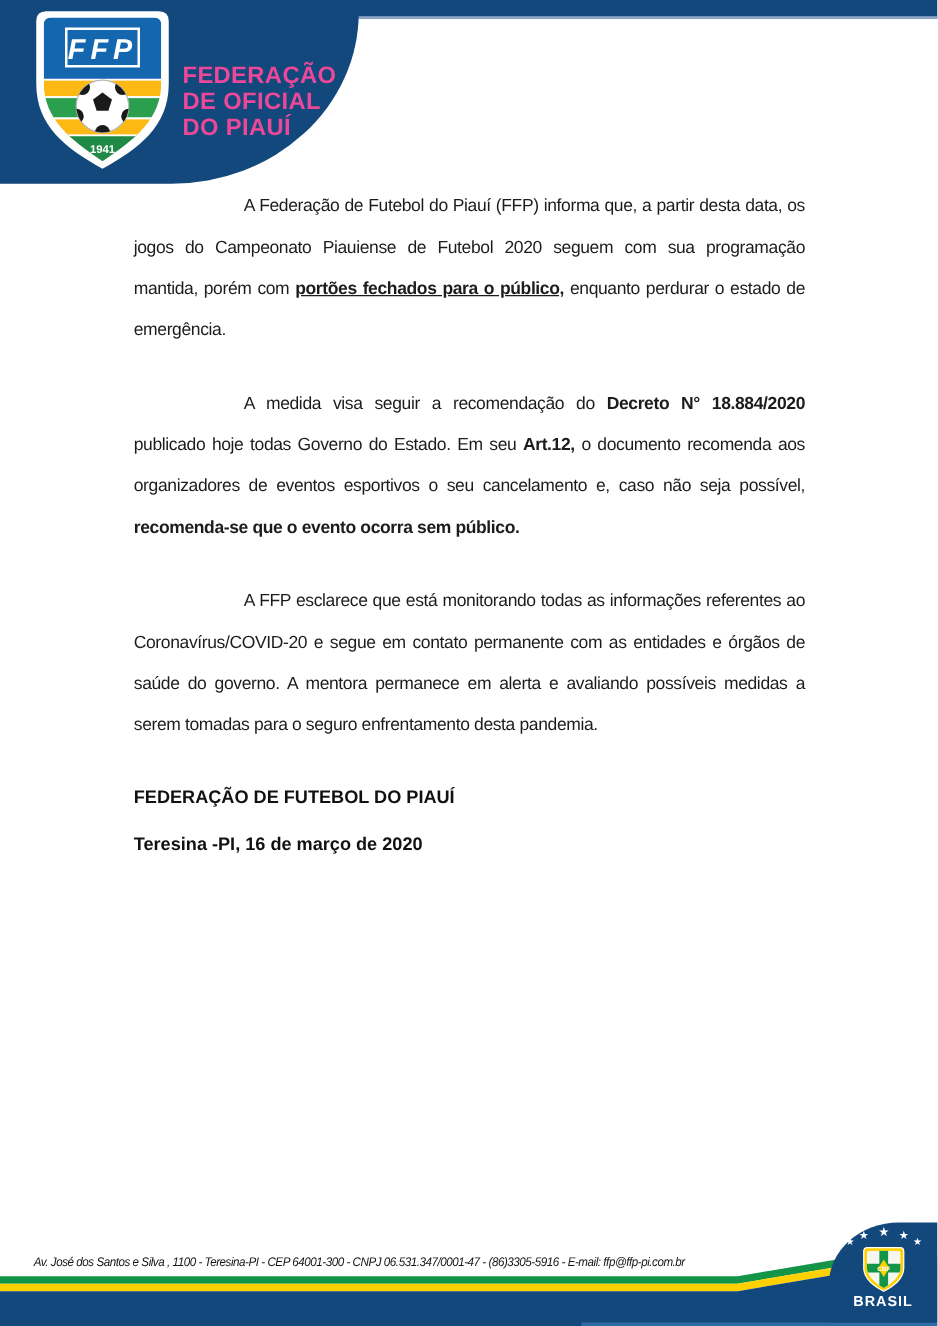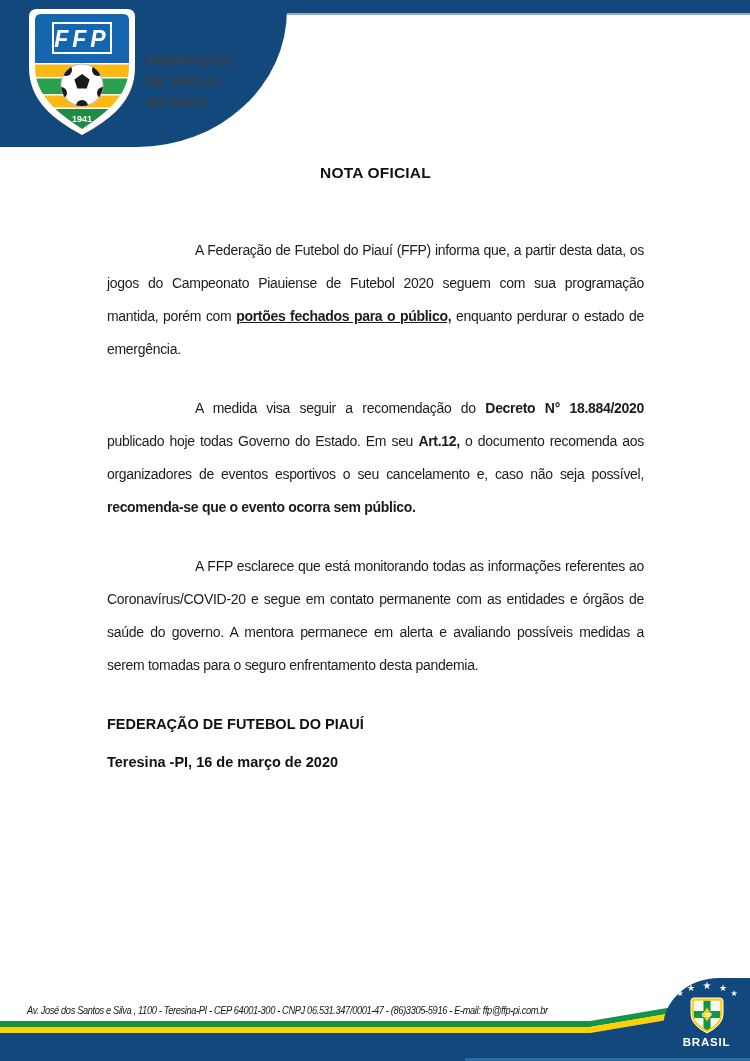--- a/index.html
+++ b/index.html
@@ -5,21 +5,21 @@
   html,body{margin:0;padding:0;}
   body{
     width:750px;height:1061px;position:relative;background:#fff;overflow:hidden;
     font-family:"Liberation Sans", sans-serif;
   }
   
   .header{position:relative;height:148px;}
   .top-strip{position:absolute;top:0;left:0;width:750px;height:13px;background:#13487D;border-bottom:2px solid #94AAC7;}
   .header-blob{position:absolute;top:0;left:0;width:287px;height:147px;background:#13487D;border-bottom-right-radius:150px 137px;}
   .crest{position:absolute;top:8px;left:28px;width:108px;height:128px;}
-  .org-name{position:absolute;top:50px;left:146px;color:#404040;font-weight:700;font-size:13px;line-height:21px;letter-spacing:.3px;}
+  .org-name{position:absolute;top:50px;left:146px;color:#ec4899;font-weight:700;font-size:19px;line-height:21px;letter-spacing:.3px;}
   
   .doc{margin:0 106px 0 107px;color:#1c1c1c;}
   .doc-title{margin:16px 0 52px 0;text-align:center;font-size:15.5px;font-weight:700;color:#111;letter-spacing:.2px;}
   .para{font-size:14px;line-height:33px;letter-spacing:-0.3px;text-align:justify;text-indent:88px;margin:0 0 26px 0;}
   .b{font-weight:700;margin-top:20px;}
   .u{text-decoration:underline;}
   .sig{text-align:left;font-weight:700;font-size:14.5px;color:#111;}
   .sig-org{margin:8px 0 0 0;line-height:33px;}
   .sig-date{margin:5px 0 0 0;line-height:33px;}
   
@@ -76,21 +76,20 @@
   </svg>
 
   <div class="org-name">
     <div>FEDERAÇÃO</div>
     <div>DE OFICIAL</div>
     <div>DO PIAUÍ</div>
   </div>
 </div>
 
 <div class="doc">
-  <h1 class="doc-title">NOTA OFICIAL</h1>
 
   <p class="para"><span>A Federação de Futebol do Piauí (FFP) informa que, a partir desta data, os jogos do Campeonato Piauiense de Futebol 2020 seguem com sua programação mantida, porém com </span><span class="b u">portões fechados para o público,</span><span> enquanto perdurar o estado de emergência.</span></p>
   <p class="para"><span>A medida visa seguir a recomendação do </span><span class="b">Decreto N° 18.884/2020</span><span> publicado hoje todas Governo do Estado. Em seu </span><span class="b">Art.12,</span><span> o documento recomenda aos organizadores de eventos esportivos o seu cancelamento e, caso não seja possível, </span><span class="b">recomenda-se que o evento ocorra sem público.</span></p>
   <p class="para"><span>A FFP esclarece que está monitorando todas as informações referentes ao Coronavírus/COVID-20 e segue em contato permanente com as entidades e órgãos de saúde do governo. A mentora permanece em alerta e avaliando possíveis medidas a serem tomadas para o seguro enfrentamento desta pandemia.</span></p>
 
   <p class="sig sig-org">FEDERAÇÃO DE FUTEBOL DO PIAUÍ</p>
   <p class="sig sig-date">Teresina -PI, 16 de março de 2020</p>
 </div>
 
 <div class="footer">

